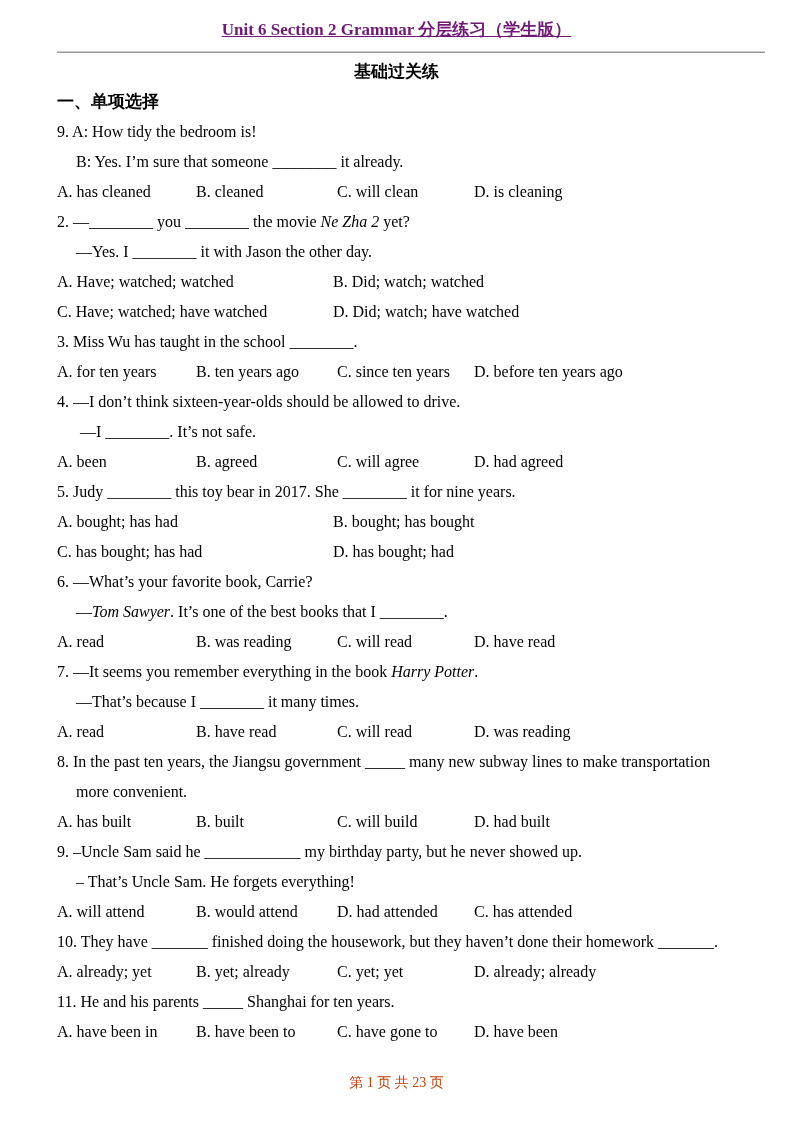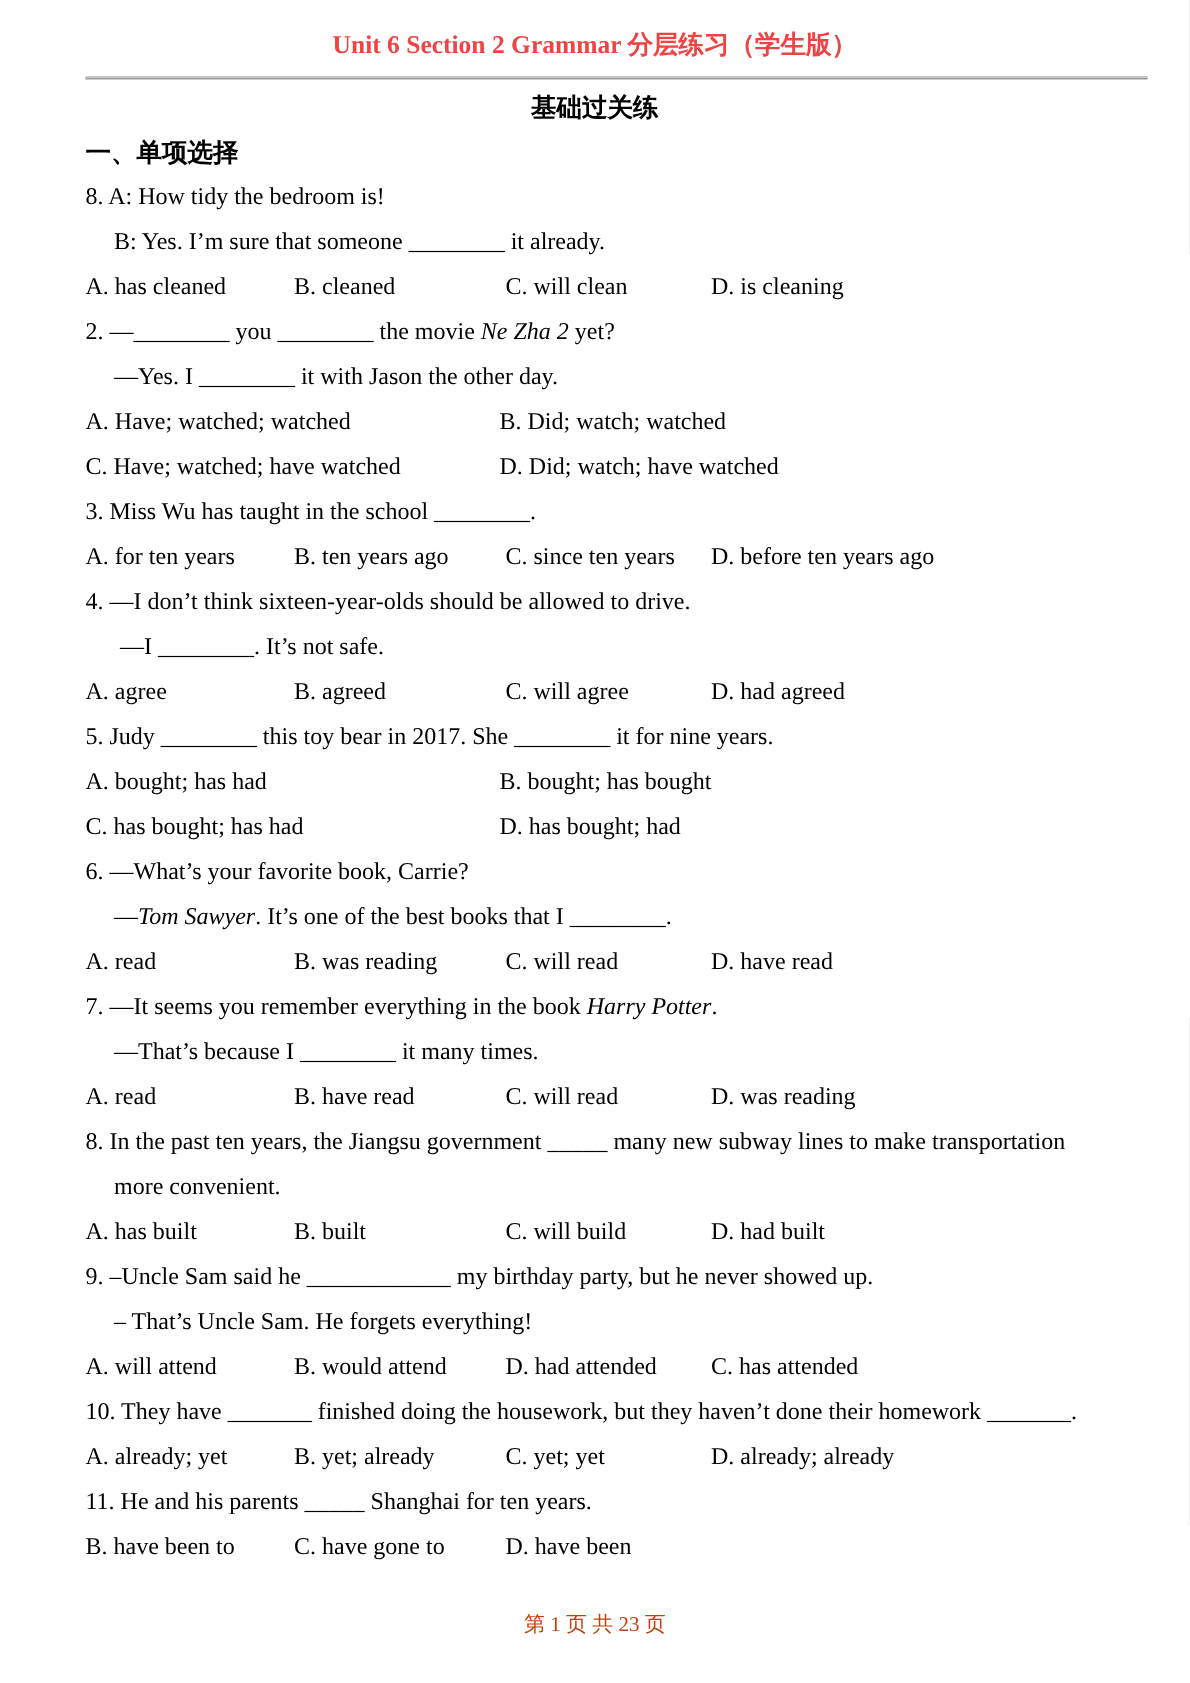--- a/index.html
+++ b/index.html
@@ -68,26 +68,26 @@
     text-align: center;
     font-size: 14px;
     color: #c2410c;
   }
 </style>
 </head>
 <body>
 
 <div class="page">
   <div class="content">
-    <div class="doc-title" style="color: #ef4444;">Unit 6 Section 2 Grammar  分层练习（学生版）</div>
+    <div class="doc-title" style="color: #701a75; text-decoration: underline;">Unit 6 Section 2 Grammar  分层练习（学生版）</div>
     <div class="rule"></div>
     <div class="section-heading">基础过关练</div>
     <div class="part-heading">一、单项选择</div>
     <div id="questions">
-        <div class="q-line"><span>8. A: How tidy the bedroom is!</span></div>
+        <div class="q-line"><span>9. A: How tidy the bedroom is!</span></div>
         <div class="q-line indent1"><span>B: Yes. I’m sure that someone ________ it already.</span></div>
         <div class="opt-row cols4">
           <span class="opt">A. has cleaned</span>
           <span class="opt">B. cleaned</span>
           <span class="opt">C. will clean</span>
           <span class="opt">D. is cleaning</span>
         </div>
         <div class="q-line"><span>2. —________ you ________ the movie </span><span class="italic">Ne Zha 2</span><span> yet?</span></div>
         <div class="q-line indent1"><span>—Yes. I ________ it with Jason the other day.</span></div>
         <div class="opt-row cols2">
@@ -101,21 +101,21 @@
         <div class="q-line"><span>3. Miss Wu has taught in the school ________.</span></div>
         <div class="opt-row cols4">
           <span class="opt">A. for ten years</span>
           <span class="opt">B. ten years ago</span>
           <span class="opt">C. since ten years</span>
           <span class="opt">D. before ten years ago</span>
         </div>
         <div class="q-line"><span>4. —I don’t think sixteen-year-olds should be allowed to drive.</span></div>
         <div class="q-line indent2"><span>—I ________. It’s not safe.</span></div>
         <div class="opt-row cols4">
-          <span class="opt">A. agree</span>
+          <span class="opt">A. been</span>
           <span class="opt">B. agreed</span>
           <span class="opt">C. will agree</span>
           <span class="opt">D. had agreed</span>
         </div>
         <div class="q-line"><span>5. Judy ________ this toy bear in 2017. She ________ it for nine years.</span></div>
         <div class="opt-row cols2">
           <span class="opt">A. bought; has had</span>
           <span class="opt">B. bought; has bought</span>
         </div>
         <div class="opt-row cols2">
@@ -156,20 +156,21 @@
         </div>
         <div class="q-line"><span>10. They have _______ finished doing the housework, but they haven’t done their homework _______.</span></div>
         <div class="opt-row cols4">
           <span class="opt">A. already; yet</span>
           <span class="opt">B. yet; already</span>
           <span class="opt">C. yet; yet</span>
           <span class="opt">D. already; already</span>
         </div>
         <div class="q-line"><span>11. He and his parents _____ Shanghai for ten years.</span></div>
         <div class="opt-row cols4">
+          <span class="opt">A. have been in</span>
           <span class="opt">B. have been to</span>
           <span class="opt">C. have gone to</span>
           <span class="opt">D. have been</span>
         </div>
       </div>
   </div>
   <div class="footer">第 1 页 共 23 页</div>
 </div>
 
 </body></html>

